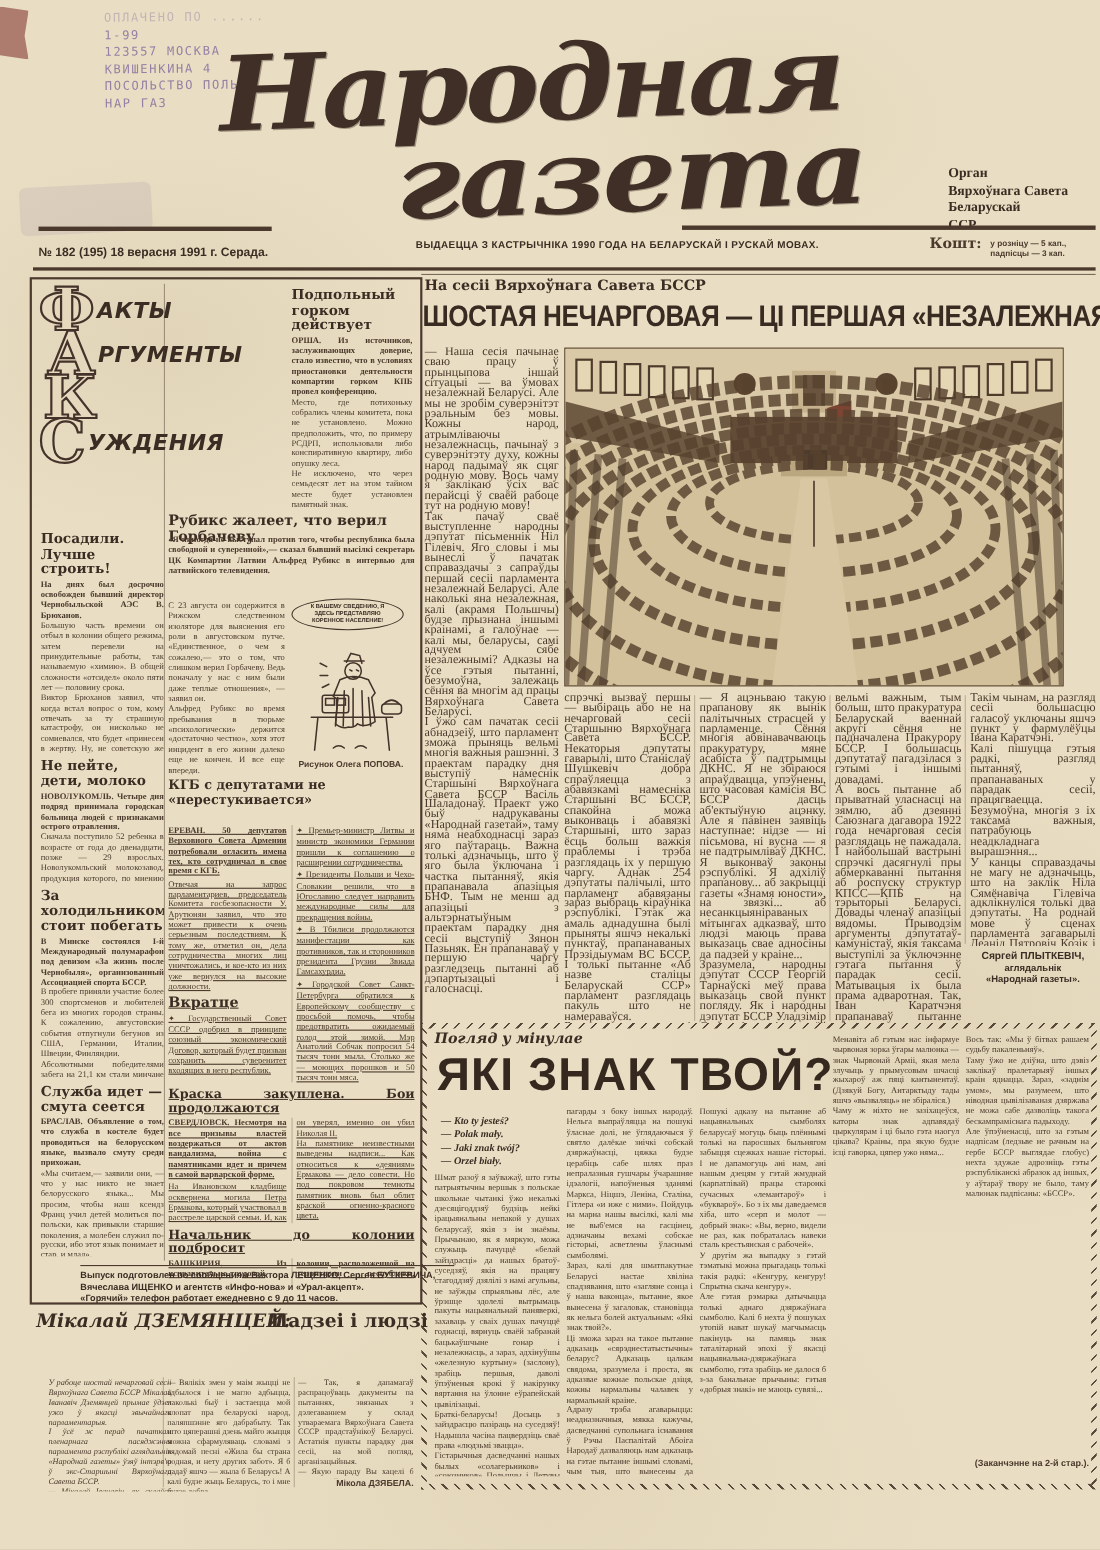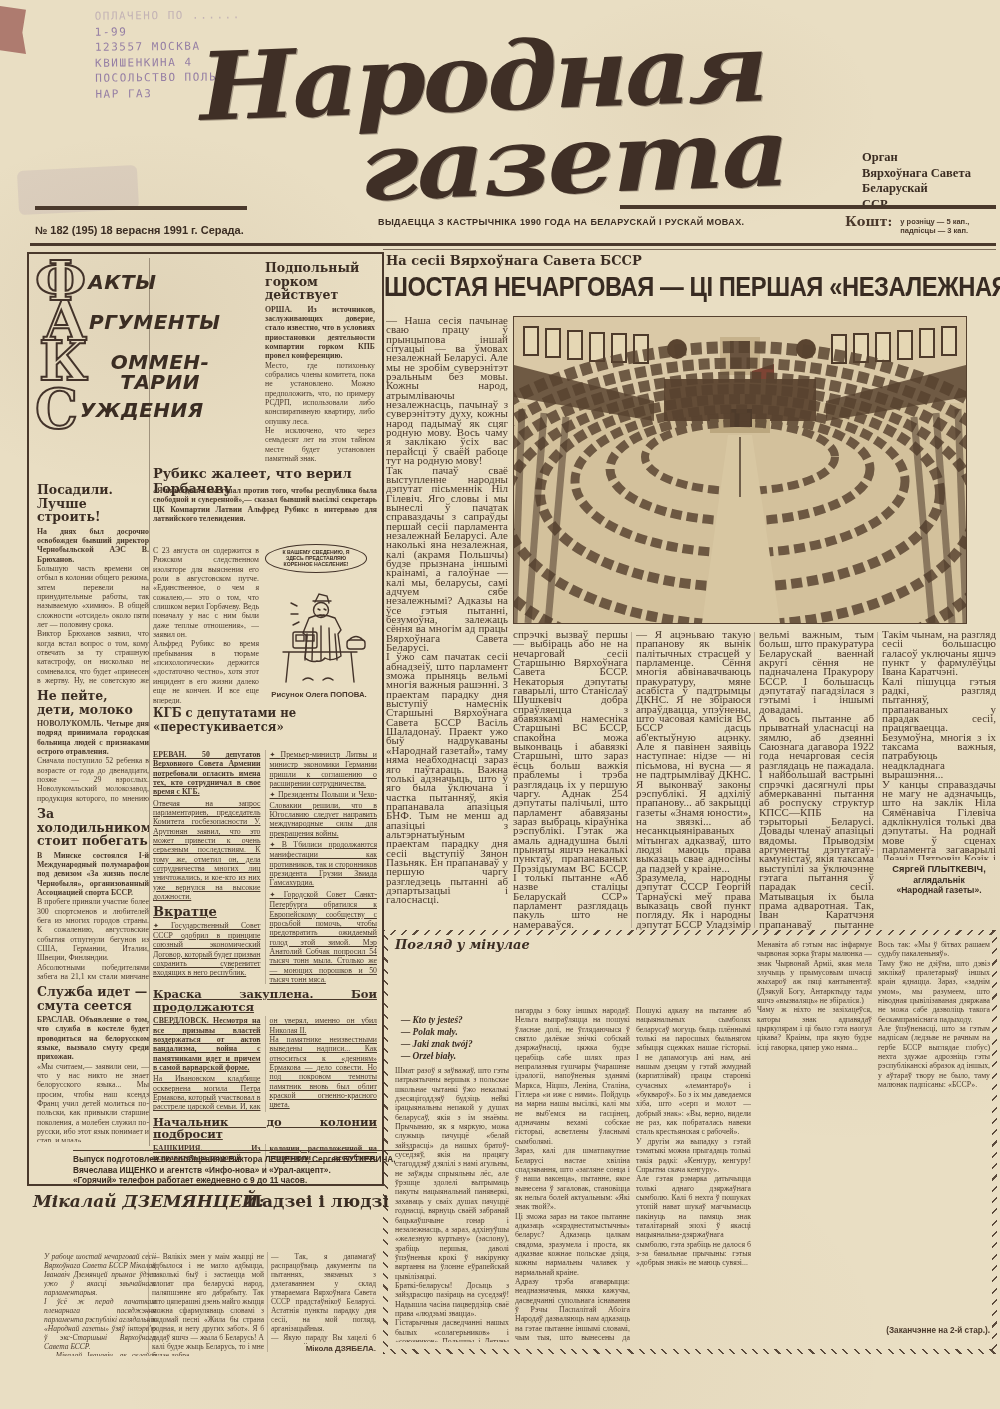--- a/index.html
+++ b/index.html
@@ -158,22 +158,20 @@
       <div class="faks-row">
         <span class="faks-letter">Ф</span>
         <span class="faks-word">АКТЫ</span>
       </div>
       <div class="faks-row" style="margin-top:-6px;padding-left:8px;">
         <span class="faks-letter">А</span>
         <span class="faks-word">РГУМЕНТЫ</span>
       </div>
       <div class="faks-row" style="margin-top:-6px;padding-left:4px;">
         <span class="faks-letter">К</span>
-        <span class="faks-word" style="text-align:center;width:140px;">ОММЕН-
-ТАРИИ</span>
       </div>
       <div class="faks-row" style="margin-top:-6px;">
         <span class="faks-letter">С</span>
         <span class="faks-word">УЖДЕНИЯ</span>
       </div>
     </div>
 
     <div class="abs vr-a"></div>
 
     <div class="abs colA">
@@ -341,20 +339,21 @@
   <div class="abs vr-m" style="left:754px;top:632px;height:296px"></div>
   <div class="abs vr-m" style="left:877px;top:632px;height:226px"></div>
   <div class="abs msign">
     <div class="n">Сяргей ПЛЫТКЕВІЧ,</div>
     <div>аглядальнік</div>
     <div>«Народнай газеты».</div>
   </div>
 
   <div class="abs znak">
     <div class="abs z-label">Погляд у мінулае</div>
+    <div class="abs z-head">ЯКІ ЗНАК ТВОЙ?</div>
     <div class="abs z-poem" style="white-space:pre-line">— Kto ty jesteś?
 — Polak mały.
 — Jaki znak twój?
 — Orzeł biały.</div>
     <div class="abs zc zc1">Шмат разоў я заўважаў, што гэты патрыятычны вершык з польскае школьнае чытанкі ўжо некалькі дзесяцігоддзяў будзіць нейкі ірацыянальны непакой у душах беларусаў, якія з ім знаёмы. Прычынаю, як я мяркую, можа служыць пачуццё «белай зайздрасці» да нашых братоў-суседзяў, якія на працягу стагоддзяў дзялілі з намі агульны, не заўжды спрыяльны лёс, але ўрэшце здолелі вытрымаць пакуты нацыянальнай паняверкі, захаваць у сваіх душах пачуццё годнасці, вярнуць сваёй забранай бацькаўшчыне гонар і незалежнасць, а зараз, адхінуўшы «железную куртыну» (заслону), зрабіць першыя, даволі ўпэўненыя крокі ў накірунку вяртання на ўлонне еўрапейскай цывілізацыі.
 Браткі-беларусы! Досыць з зайздрасцю пазіраць на суседзяў! Надышла часіна пацвердзіць сваё права «людзьмі звацца».
 Гістарычныя дасведчанні нашых былых «солагерьников» і «союзников» Польшчы і Летувы яскрава даводзяць, што пошук уласнае тоеснасці можа адбывацца толькі на шляхах цывілізацыі, на грунце адраджэння агульначалавечых каштоўнасцяў.</div>
     <div class="abs zc zc2">пагарды з боку іншых народаў. Нельга выпраўляцца на пошукі ўласнае долі, не ўглядаючыся ў святло далёкае знічкі собскай дзяржаўнасці, цяжка будзе церабіць сабе шлях праз непралазныя гушчары ўчарашняе ідэалогіі, напоўненыя зданямі Маркса, Ніцшэ, Леніна, Сталіна, Гітлера «и иже с ними». Пойдуць на марна нашы высілкі, калі мы не выб'емся на гасцінец, адзначаны вехамі собскае гісторыі, асветлены ўласнымі сымболямі.
 Зараз, калі для шматпакутнае Беларусі настае хвіліна спадзявання, што «загляне сонца і ў наша ваконца», пытанне, якое вынесена ў загаловак, становіцца як нельга болей актуальным: «Які знак твой?».
 Ці зможа зараз на такое пытанне адказаць «сярэднестатыстычны» беларус? Адказаць цалкам свядома, зразумела і проста, як адказвае кожнае польскае дзіця, кожны нармальны чалавек у нармальнай краіне.

